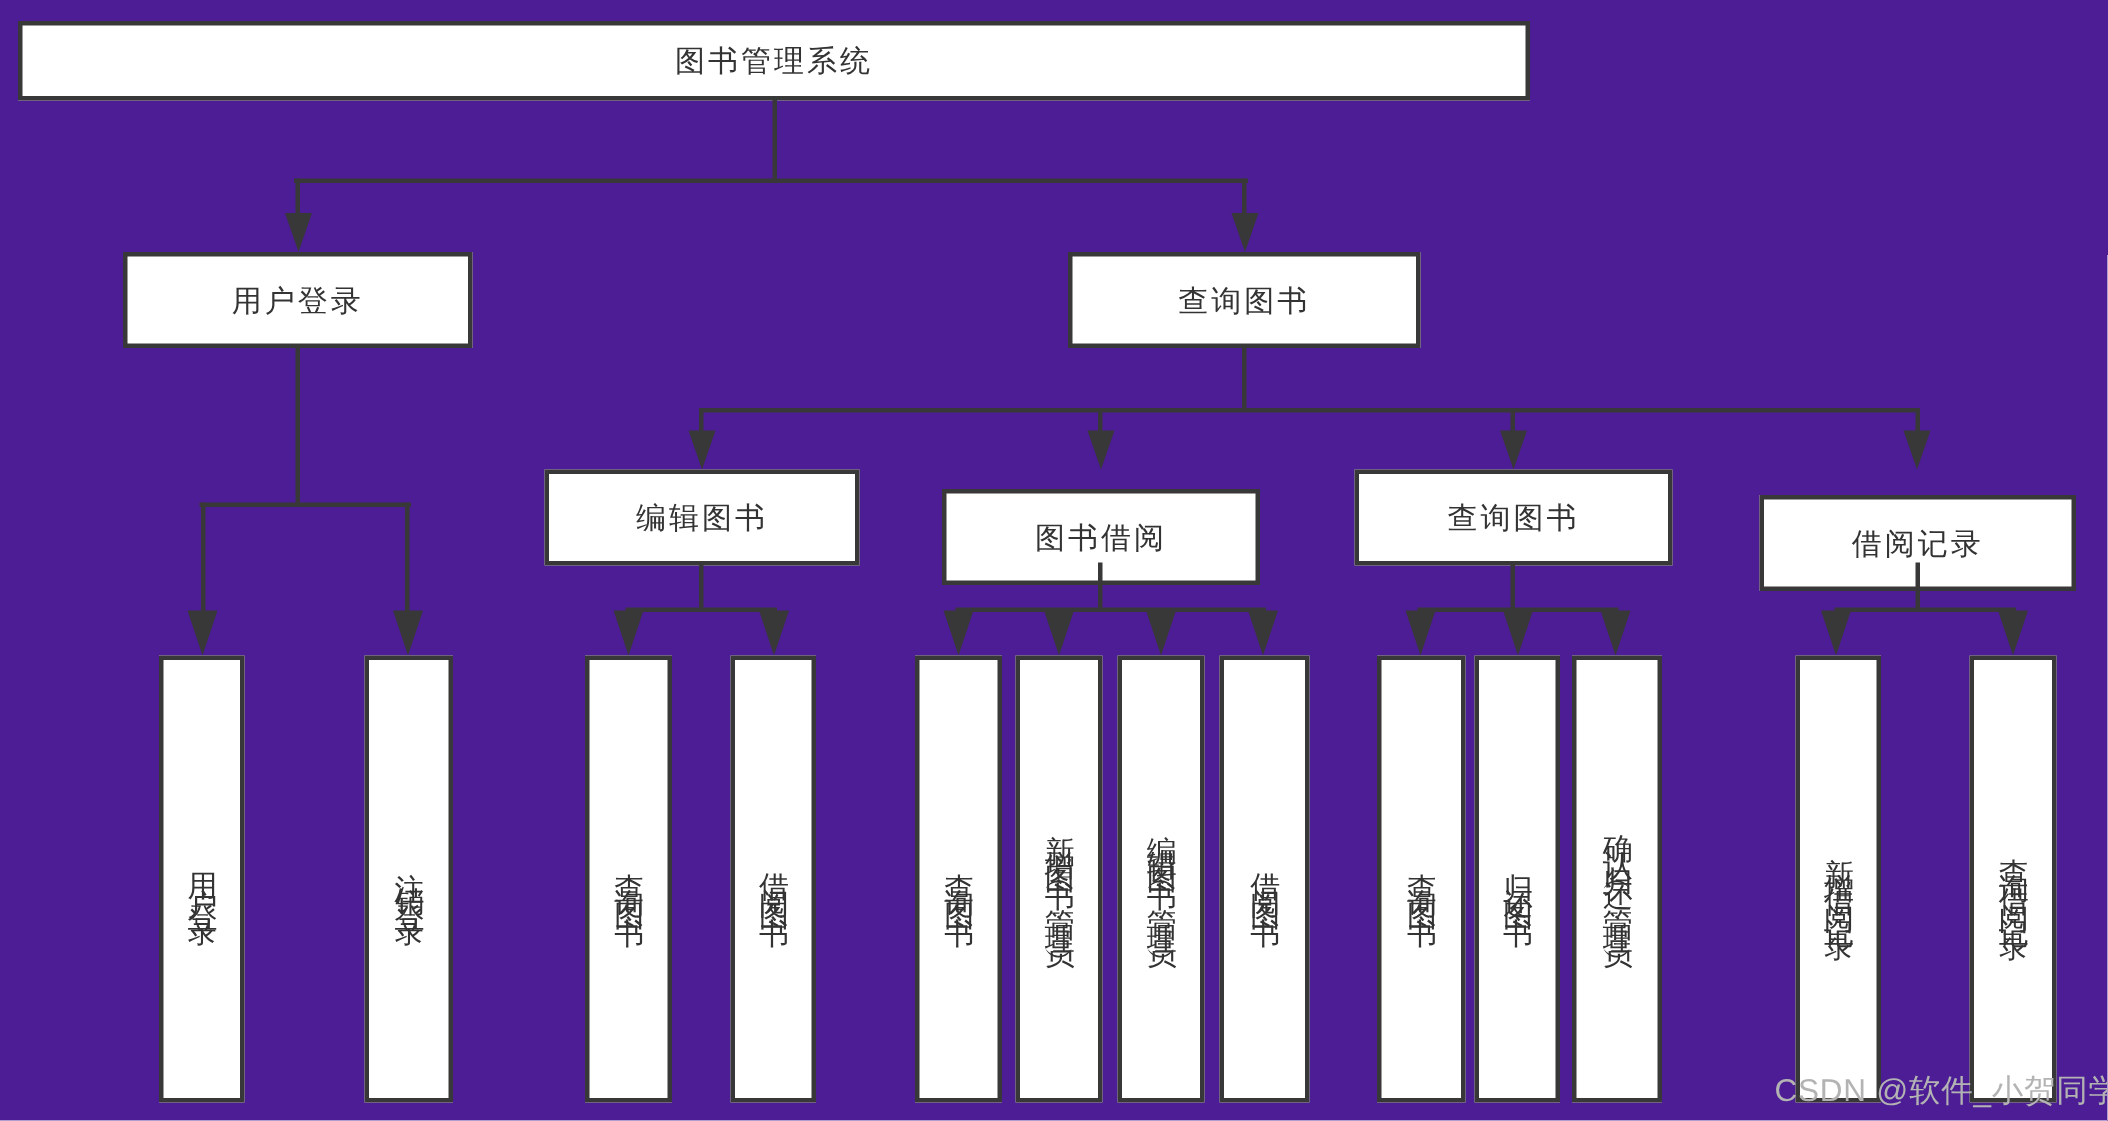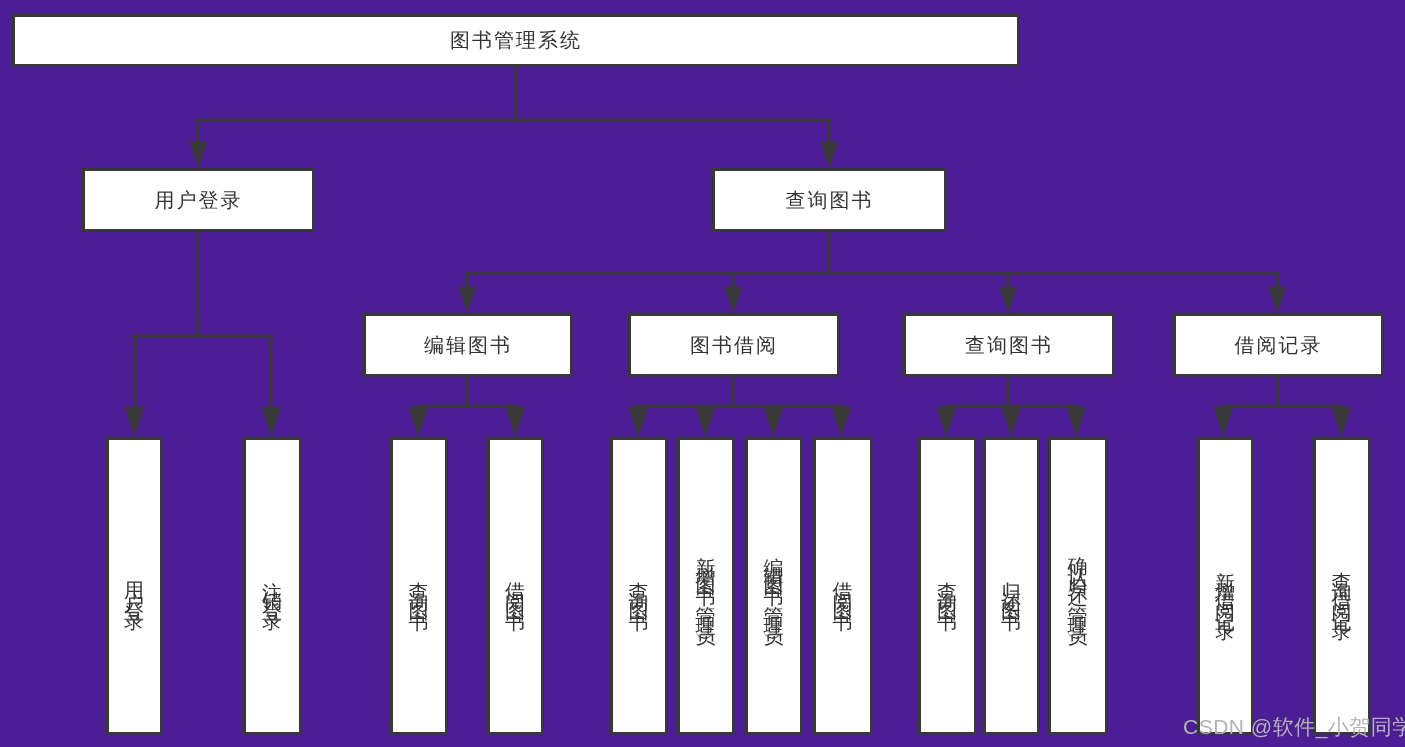--- a/index.html
+++ b/index.html
@@ -102,23 +102,23 @@
   <i class="ln" style="left:466px; top:272px; width:3px; height:18px;"></i>
   <i class="ln" style="left:732px; top:272px; width:3px; height:18px;"></i>
   <i class="ln" style="left:1007px; top:272px; width:3px; height:18px;"></i>
   <i class="ln" style="left:1277px; top:272px; width:3px; height:18px;"></i>
   <i class="ar ar-sm" style="left:459px; top:287px;"></i>
   <i class="ar ar-sm" style="left:725px; top:287px;"></i>
   <i class="ar ar-sm" style="left:1000px; top:287px;"></i>
   <i class="ar ar-sm" style="left:1269px; top:287px;"></i>
 
   <div class="box hbox" style="left:363px; top:313px; width:210px; height:64px;">编辑图书</div>
-  <div class="box hbox" style="left:628px; top:313px; width:212px; height:64px;">图书借阅</div>
+  <div class="box hbox" style="left:628px; top:326px; width:212px; height:64px;">图书借阅</div>
   <div class="box hbox" style="left:903px; top:313px; width:212px; height:64px;">查询图书</div>
-  <div class="box hbox" style="left:1173px; top:313px; width:211px; height:64px;">借阅记录</div>
+  <div class="box hbox" style="left:1173px; top:330px; width:211px; height:64px;">借阅记录</div>
 
   <i class="ln" style="left:466px; top:375px; width:3px; height:32px;"></i>
   <i class="ln" style="left:417px; top:405px; width:101px; height:3px;"></i>
   <i class="ar ar-lg" style="left:409px; top:407px;"></i>
   <i class="ar ar-lg" style="left:506px; top:407px;"></i>
 
   <i class="ln" style="left:732px; top:375px; width:3px; height:32px;"></i>
   <i class="ln" style="left:637px; top:405px; width:207px; height:3px;"></i>
   <i class="ar ar-lg" style="left:629px; top:407px;"></i>
   <i class="ar ar-lg" style="left:696px; top:407px;"></i>

